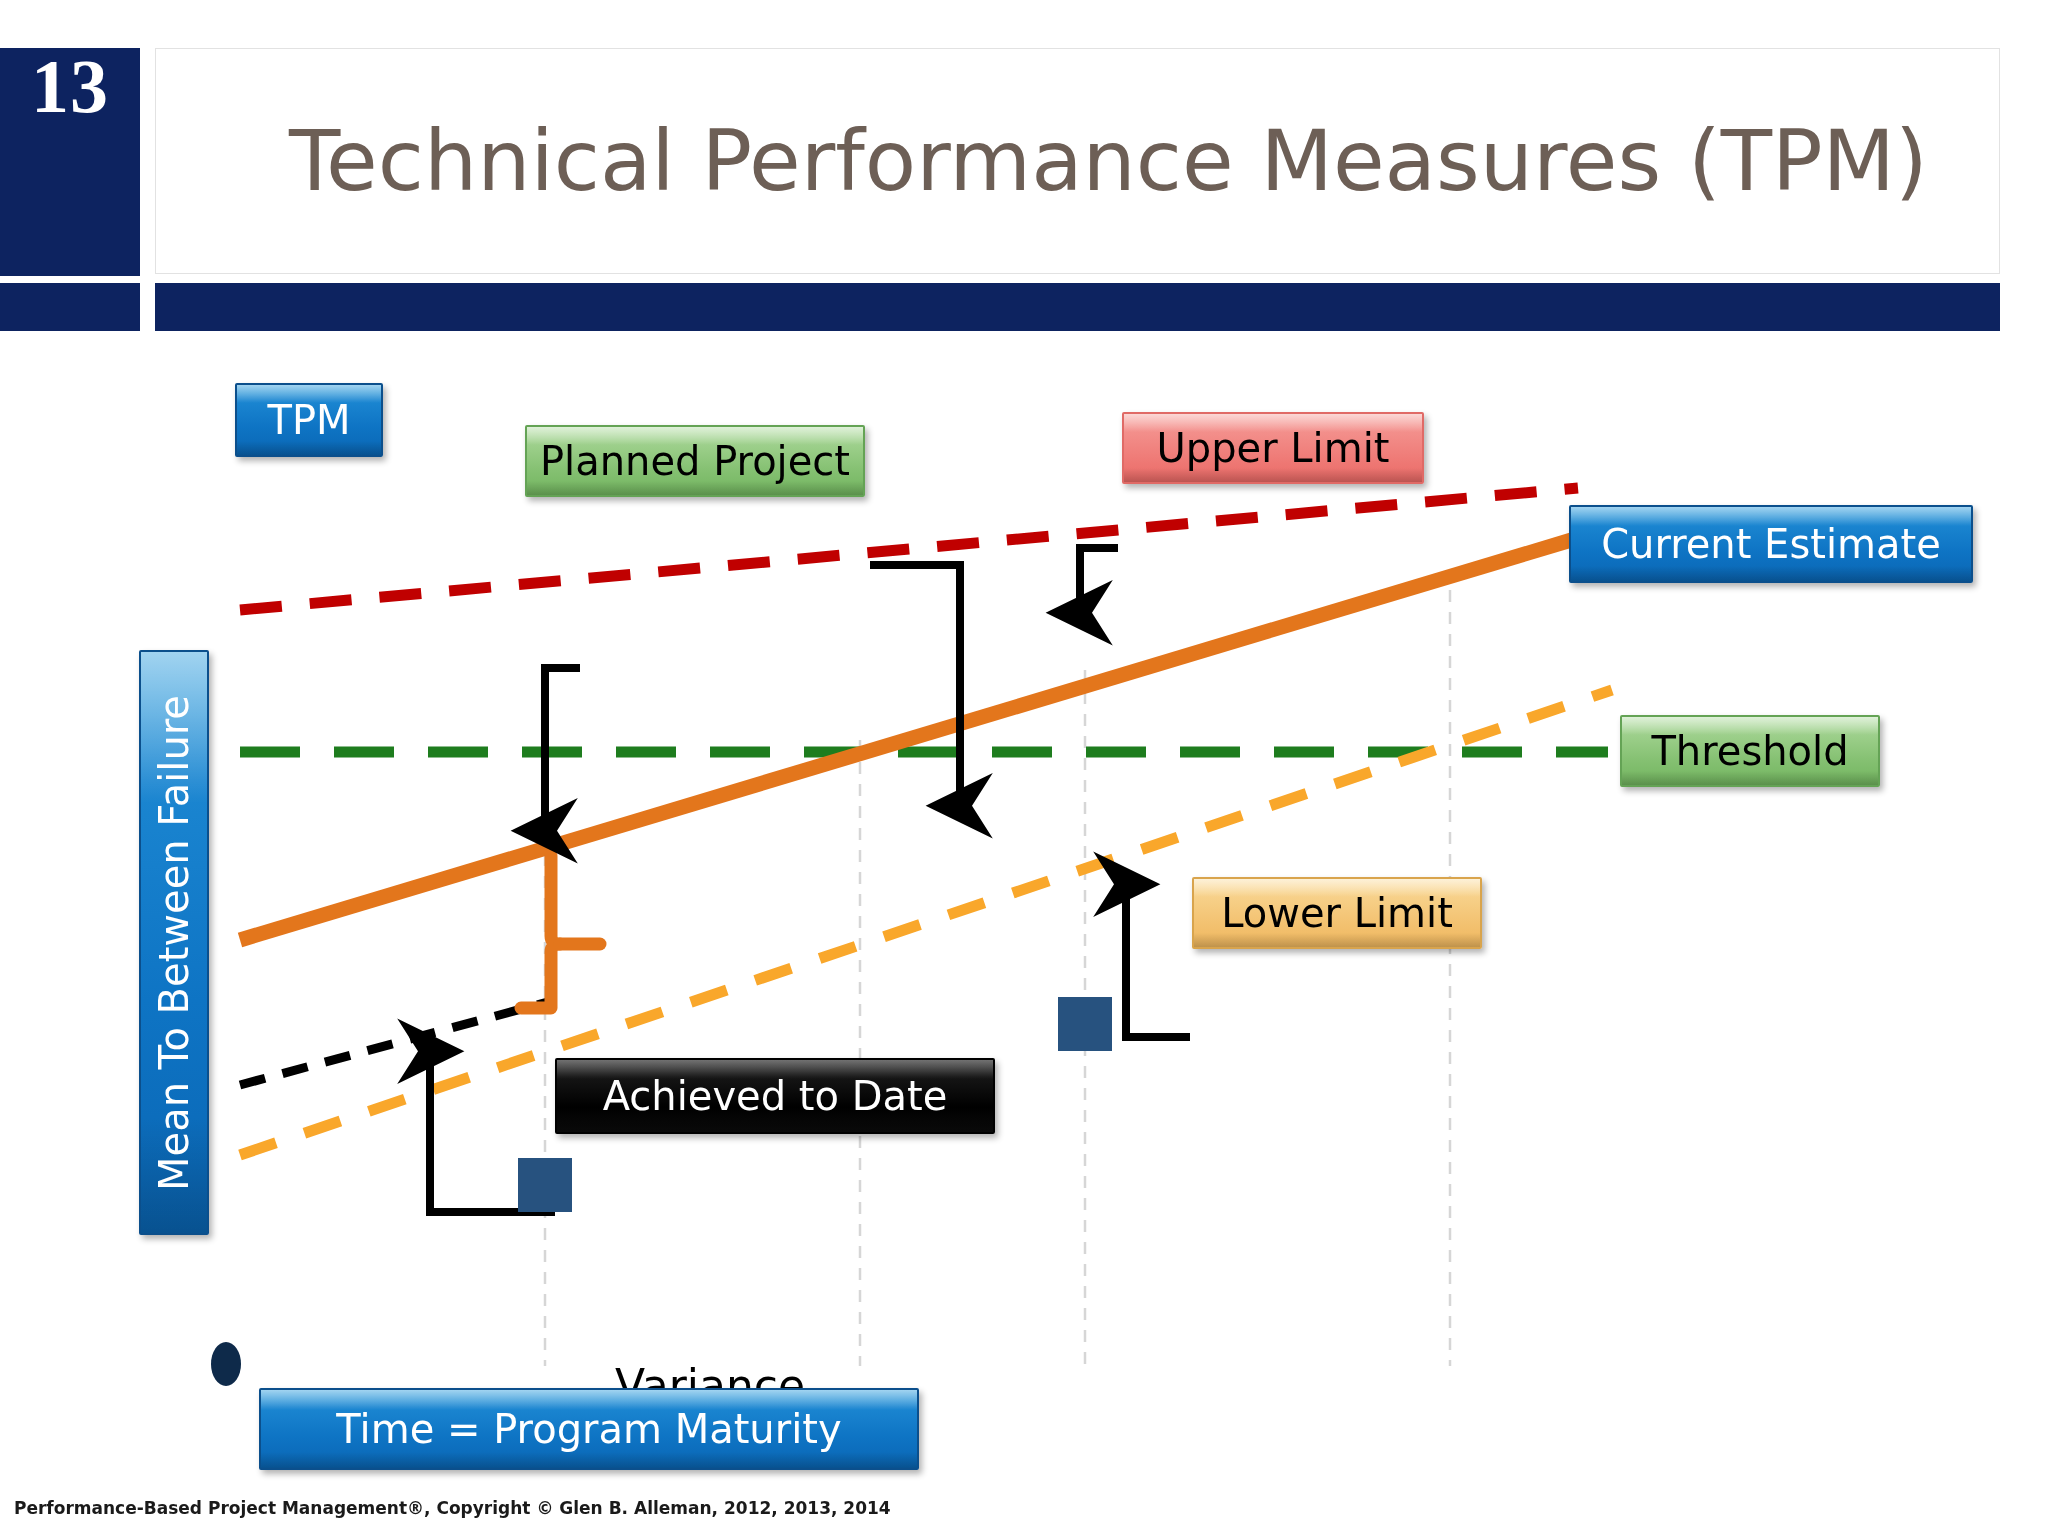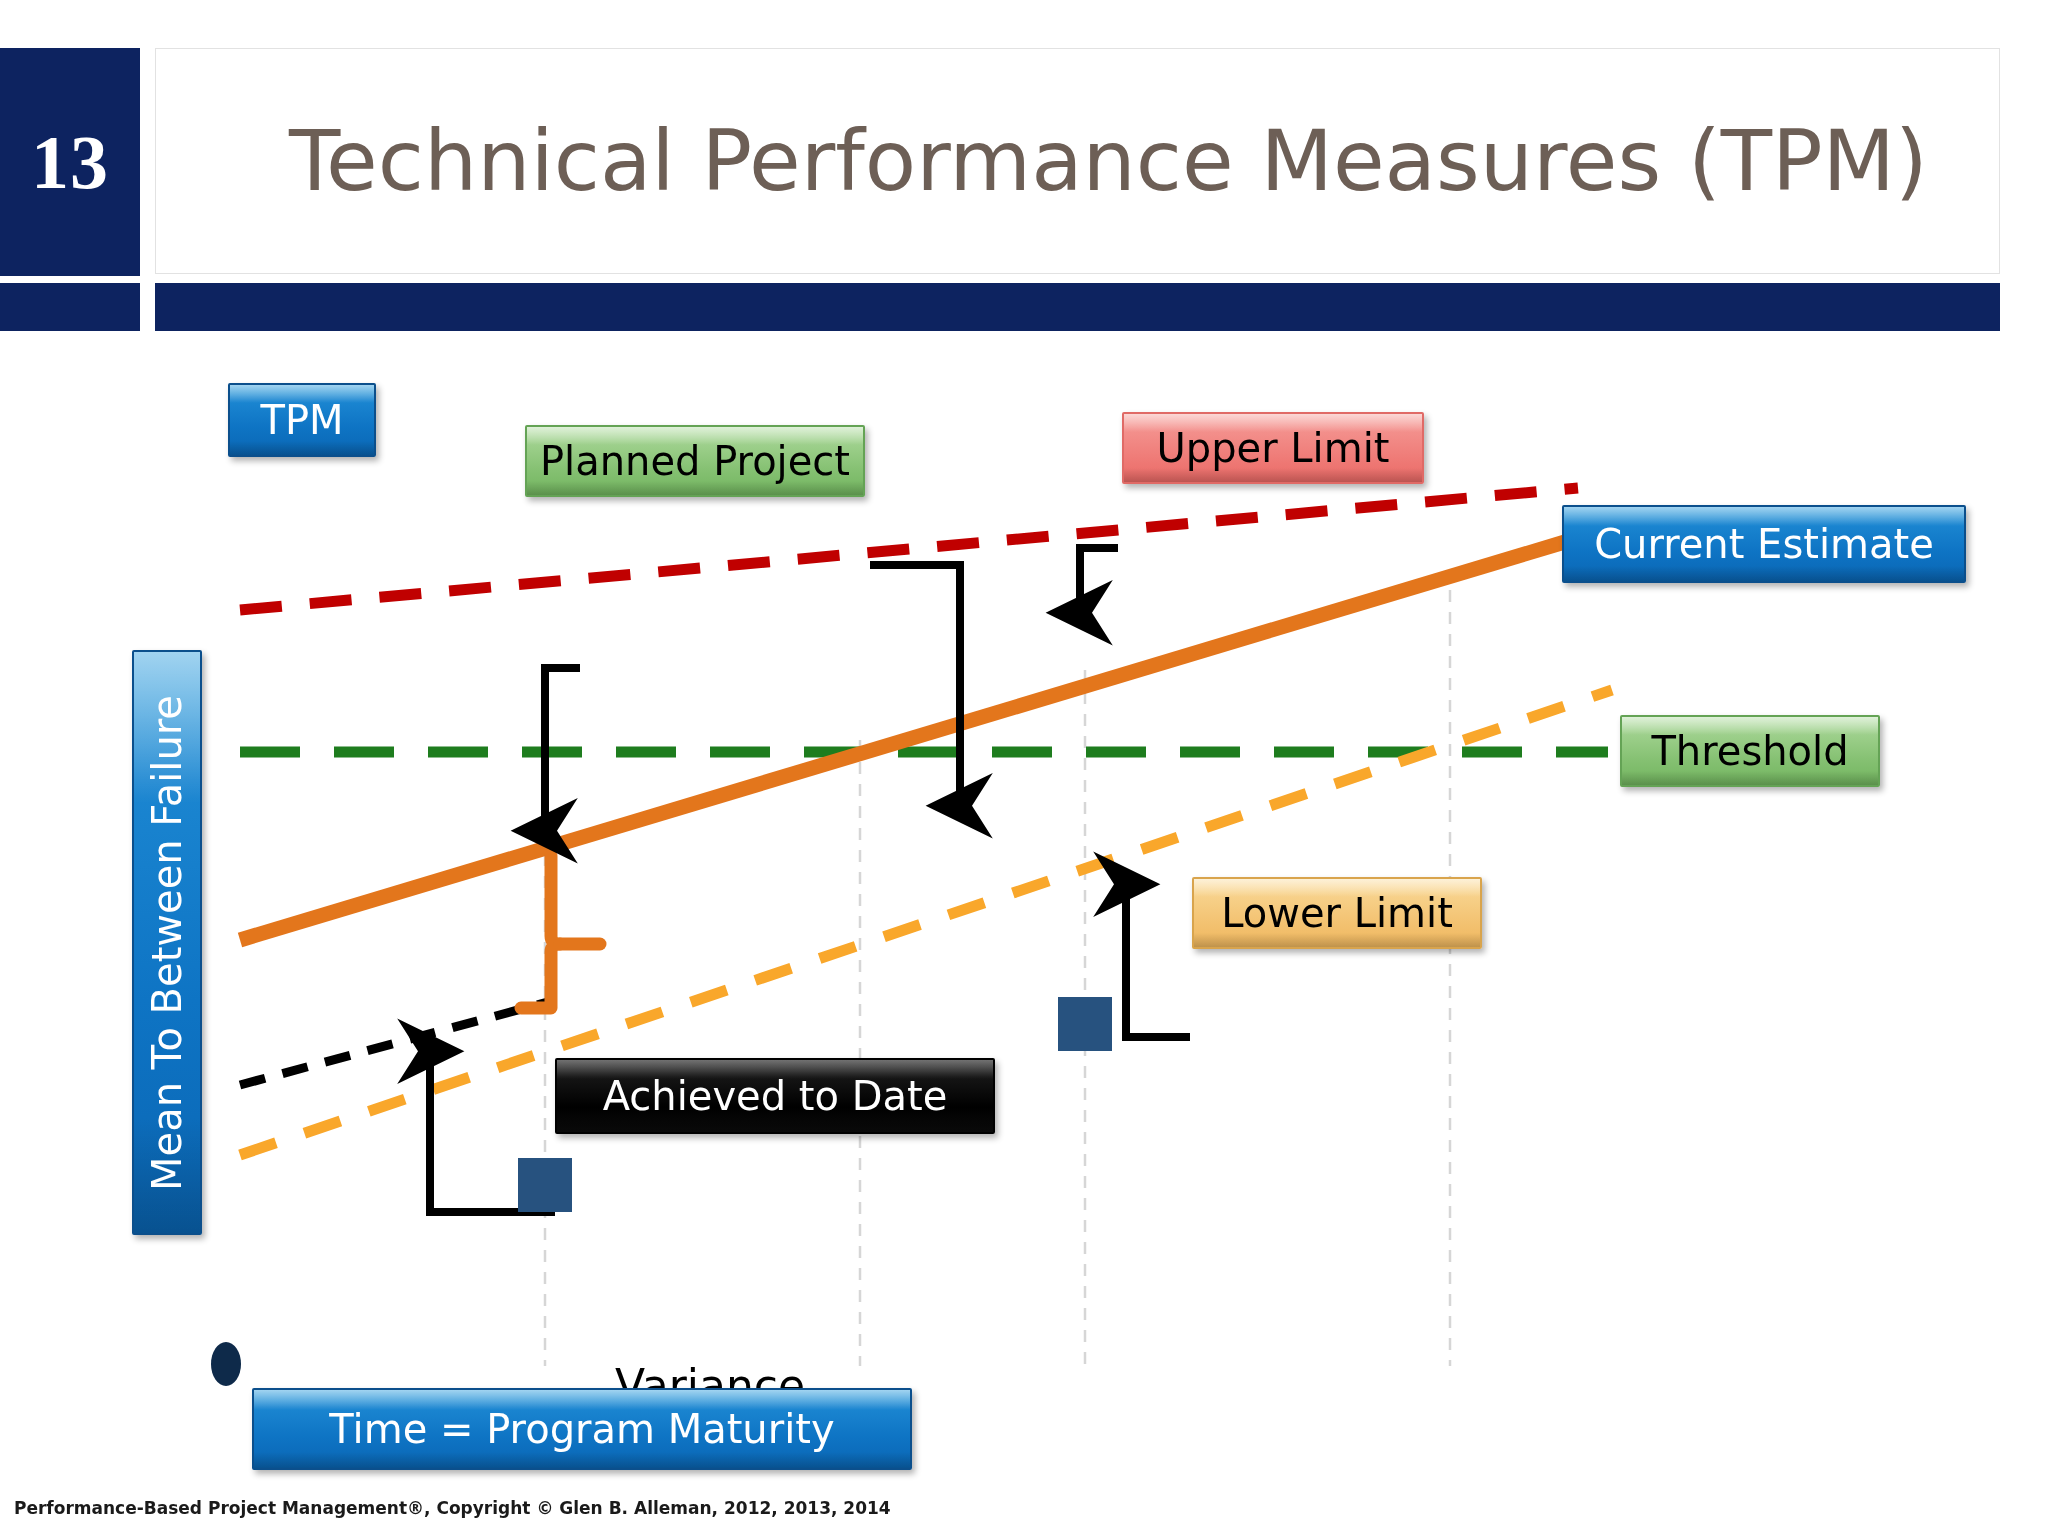--- a/index.html
+++ b/index.html
@@ -10,21 +10,21 @@
     font-family:"Liberation Sans",sans-serif;
     overflow:hidden;
     position:relative;
   }
   .slide{position:absolute;inset:0;width:2048px;height:1536px;background:#fff;}
 
   
   .num-box{
     position:absolute;left:0;top:48px;width:140px;height:228px;
     background:#0d2360;
-    display:flex;align-items:center;justify-content:center;
+    display:flex;justify-content:center;
   }
   .num-box span{
     color:#ffffff;font-family:"Liberation Serif",serif;font-weight:bold;
     font-size:76px;letter-spacing:1px;line-height:1;
   }
   .title-box{
     position:absolute;left:155px;top:48px;right:48px;height:226px;
     background:#ffffff;border:1px solid #e2e2e2;box-sizing:border-box;
     display:flex;align-items:center;
   }
@@ -60,21 +60,21 @@
     pointer-events:none;z-index:2;
   }
   .lbl::after{
     content:"";position:absolute;left:0;right:0;bottom:0;height:20%;
     background:linear-gradient(to top,rgba(0,0,0,.20),rgba(0,0,0,0));
     pointer-events:none;z-index:2;
   }
 
   .lbl-blue{
     background:linear-gradient(to bottom,#2e9ede 0%,#1b86d1 22%,#0e74c4 60%,#0a66b4 100%);
-    border:2px solid #0b4f8c;color:#ffffff;
+    border:2px solid #0b4f8c;color:#ffffff;margin-left:7px;
   }
   .lbl-green{
     background:linear-gradient(to bottom,#b7dfa8 0%,#9ed08c 25%,#84c071 65%,#72b45f 100%);
     border:2px solid #64a355;color:#000000;
   }
   .lbl-red{
     background:linear-gradient(to bottom,#f7a6a2 0%,#f3908c 25%,#ef7b77 65%,#ea6a66 100%);
     border:2px solid #e06a66;color:#000000;
   }
   .lbl-gold{

